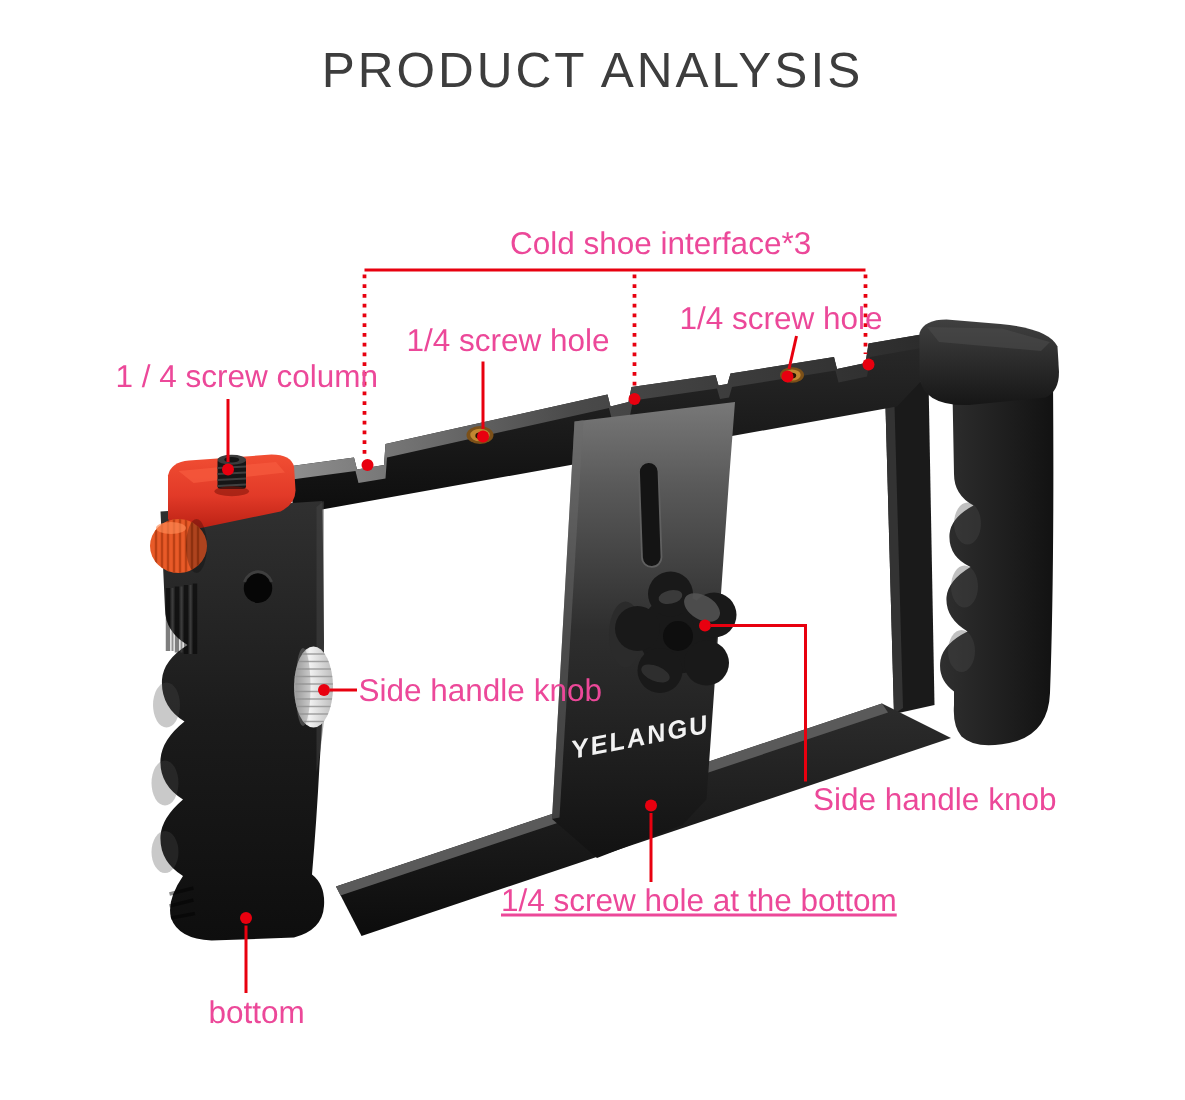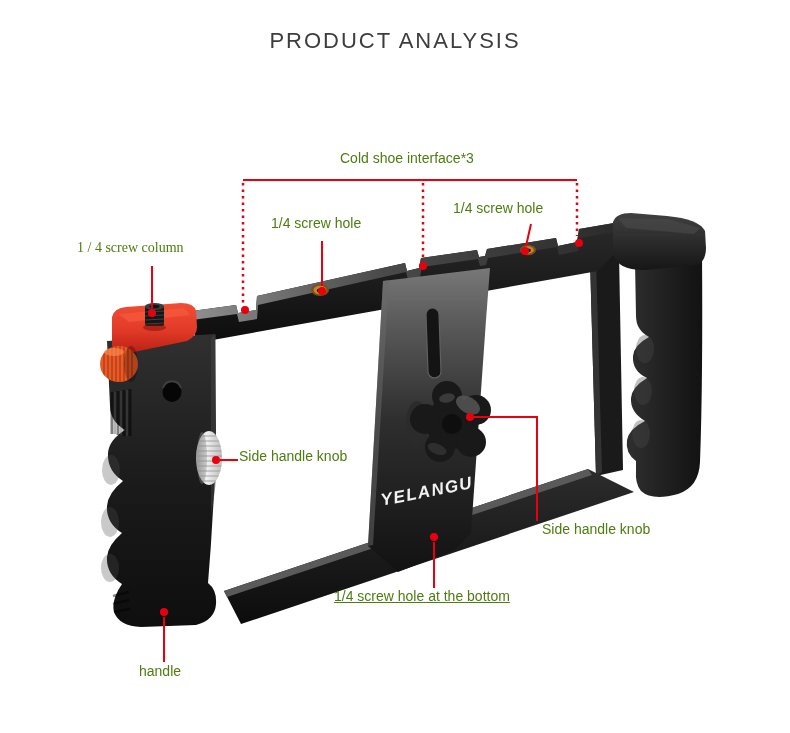--- a/index.html
+++ b/index.html
@@ -1,22 +1,22 @@
 <!DOCTYPE html>
 <html><head>
 <meta charset="utf-8">
 <style>
   html,body{margin:0;padding:0;background:#fff;}
   .canvas{position:relative;width:790px;height:733px;background:#fff;overflow:hidden;
           font-family:"Liberation Sans",sans-serif;}
   .page-title{position:absolute;top:28px;left:0;width:100%;text-align:center;
-          font-size:22px;font-weight:300;letter-spacing:2px;color:#3d3d3d;}
+          font-size:33px;font-weight:300;letter-spacing:2px;color:#3d3d3d;}
   .diagram{position:absolute;left:0;top:0;width:790px;height:733px;}
   .diagram svg{position:absolute;left:0;top:0;}
-  .label{position:absolute;font-size:14px;color:#4d7c0f;white-space:nowrap;line-height:1.1;}
+  .label{position:absolute;font-size:21px;color:#ec4899;white-space:nowrap;line-height:1.1;}
 </style>
 </head>
 <body>
 
 <div class="canvas">
 
   <div class="page-title">PRODUCT ANALYSIS</div>
 
   <div class="diagram">
 
@@ -230,19 +230,19 @@
         <circle cx="216" cy="460" r="4"></circle>
           <circle cx="470" cy="417" r="4"></circle>
           <circle cx="434" cy="537" r="4"></circle>
         <circle cx="164" cy="612" r="4"></circle>
       </g>
     </svg>
 
     <div class="label" style="left:340px;top:151px;">Cold shoe interface*3</div>
     <div class="label" style="left:271px;top:216px;">1/4 screw hole</div>
     <div class="label" style="left:453px;top:201px;">1/4 screw hole</div>
-    <div class="label" style="left:77px;top:240px;font-family:Liberation Serif, serif;">1 / 4 screw column</div>
+    <div class="label" style="left:77px;top:240px;">1 / 4 screw column</div>
     <div class="label" style="left:239px;top:449px;">Side handle knob</div>
     <div class="label" style="left:542px;top:522px;">Side handle knob</div>
     <div class="label" style="left:334px;top:589px;text-decoration:underline;">1/4 screw hole at the bottom</div>
-    <div class="label" style="left:139px;top:664px;">handle</div>
+    <div class="label" style="left:139px;top:664px;">bottom</div>
   </div>
 </div>
 
 </body></html>

